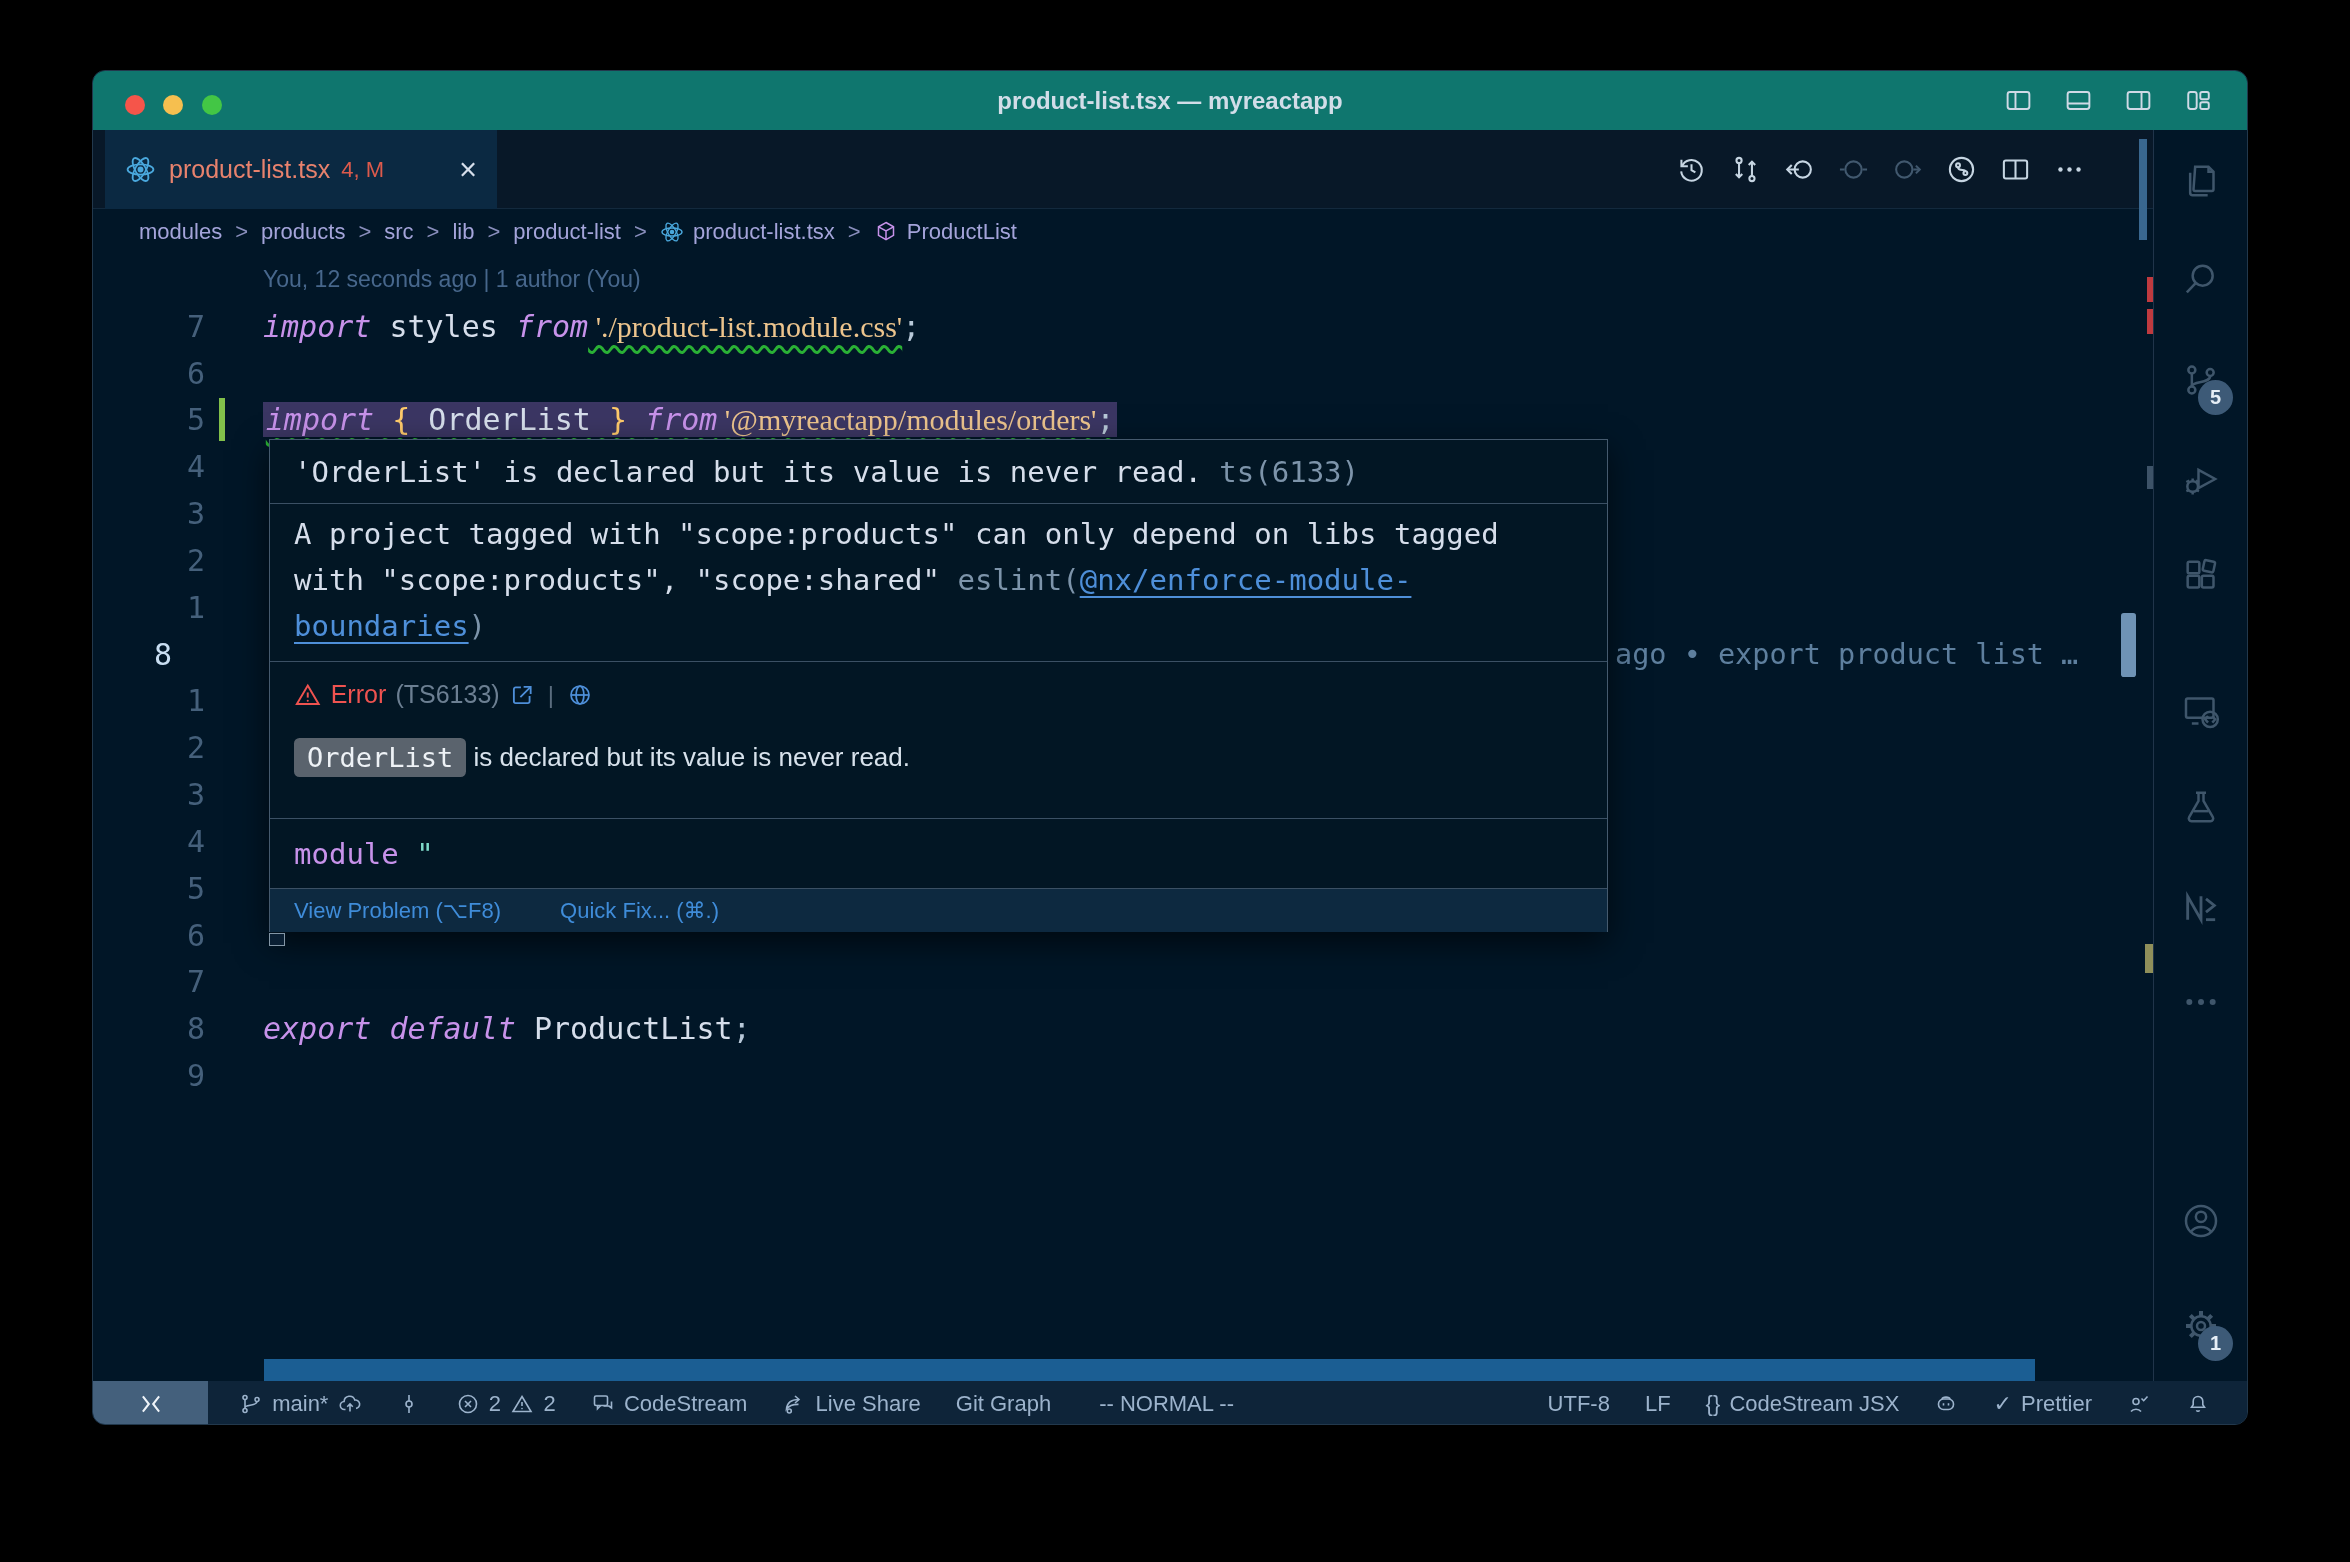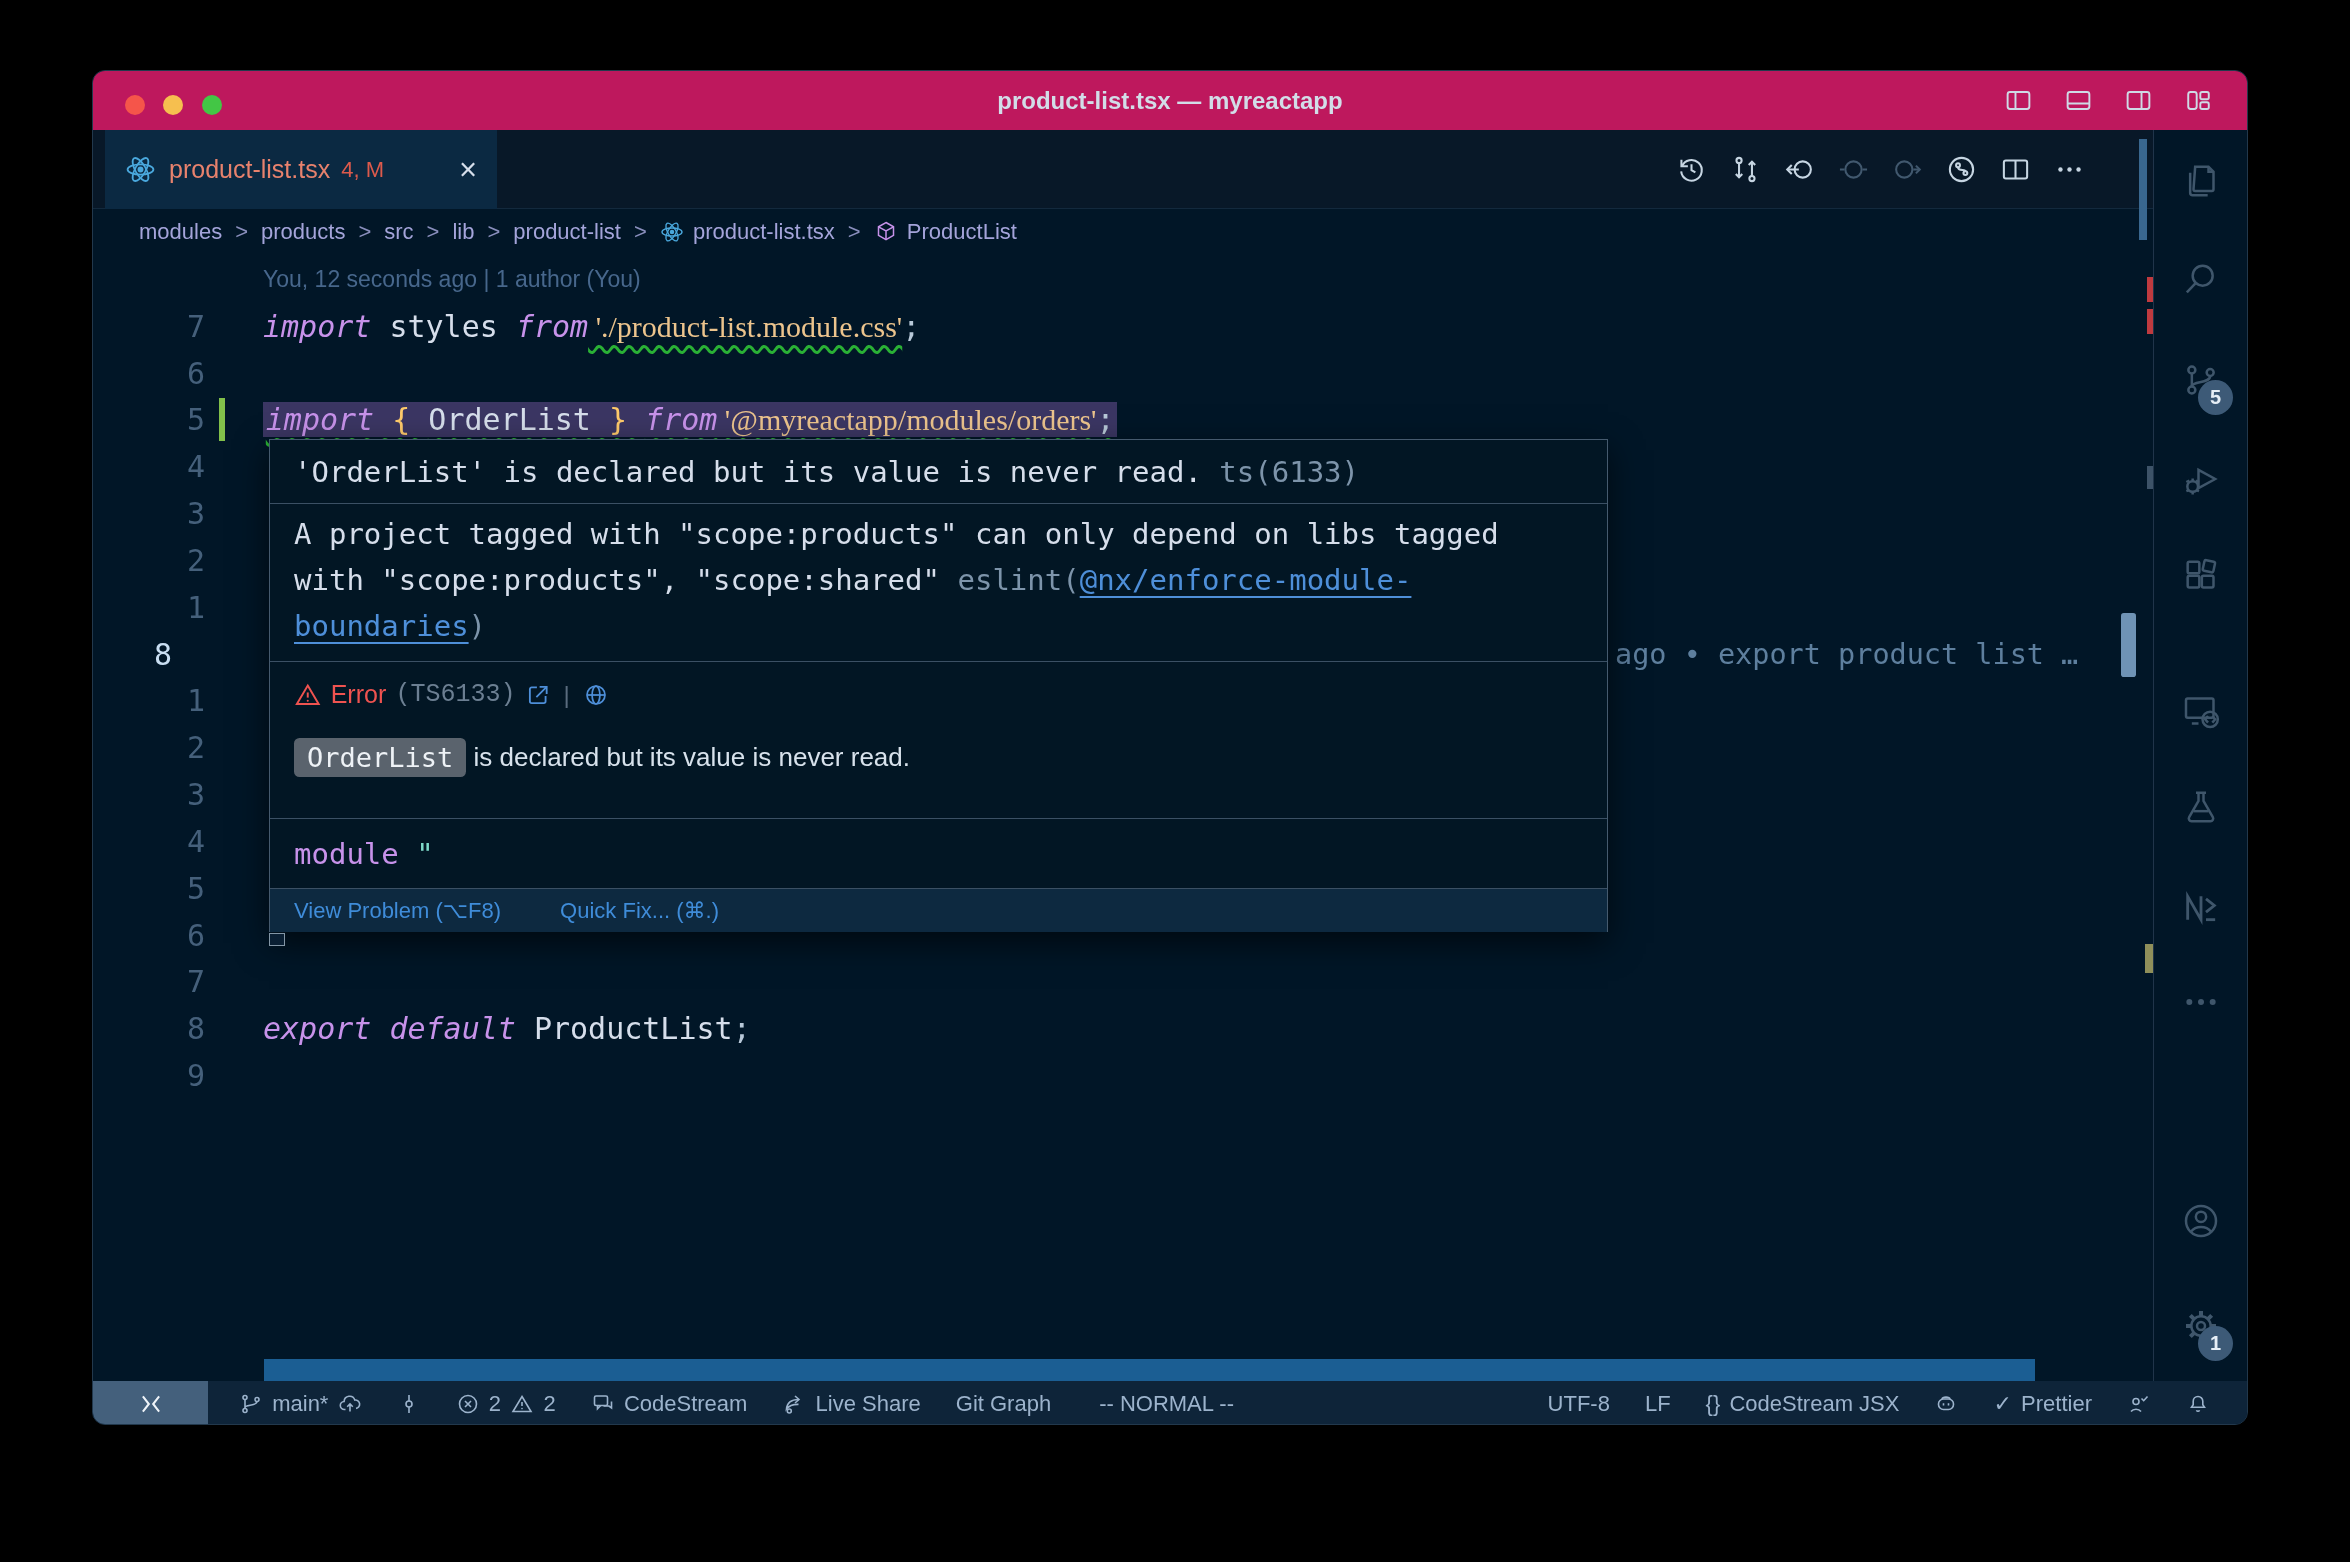--- a/index.html
+++ b/index.html
@@ -2,21 +2,21 @@
 <html style="font-size:14.7px"><head>
 <meta charset="utf-8">
 <style>
   * { margin:0; padding:0; box-sizing:border-box; }
   html,body { width:2351px; height:1563px; background:#000; overflow:hidden;
               font-family:"Liberation Sans","DejaVu Sans",sans-serif; }
   .window { position:absolute; left:92px; top:70px; width:2156px; height:1355px;
             background:#011627; border-radius:13px; border:0.9px solid #22384c;
             box-shadow:0 27.5px 83px rgba(0,0,0,.75); overflow:hidden; }
   
-  .titlebar { position:absolute; left:0; top:0; width:100%; height:59px; background:#be185d; }
+  .titlebar { position:absolute; left:0; top:0; width:100%; height:59px; background:#0f766e; }
   .lights { position:absolute; left:32px; top:24px; display:flex; gap:18.4px; }
   .light { width:20px; height:20px; border-radius:50%; }
   .title { position:absolute; left:0; right:0; top:0; height:59px; line-height:59px;
            text-align:center; color:#d2dde8; font-size:24px; font-weight:bold; }
   .win-controls { position:absolute; right:34px; top:0; height:59px; display:flex; gap:31px; align-items:center; color:#cfdae6; }
   .win-controls svg { width:29px; height:29px; }
   
   .tabbar { position:absolute; left:0; top:59px; width:100%; height:79px; background:#081828; border-bottom:0.9px solid #13293d; }
   .tab { position:absolute; left:12px; top:0; width:392px; height:79px; background:#0b2942;
          display:flex; align-items:center; padding:0 20px; }
@@ -60,21 +60,21 @@
   .tt-sec { border-bottom:0.9px solid #3b5064; padding:0 24px; }
   .tt-mono { font:29px/40px "DejaVu Sans Mono",monospace; color:#d6deeb; white-space:pre; }
   .tt-dim { color:#7d94aa; }
   .tt-s1 { height:64px; display:flex; align-items:center; }
   .tt-s2 { height:158px; padding-top:7.3px; }
   .tt-s2 .tt-line { font:29px/46px "DejaVu Sans Mono",monospace; color:#d6deeb; white-space:pre; }
   .tt-link { color:#4e8fd9; text-decoration:underline; text-underline-offset:5.5px; cursor:pointer; }
   .tt-s3 { height:157px; padding-top:18.4px; }
   .err-row { display:flex; align-items:center; gap:9.2px; margin-bottom:29px; }
   .err-label { color:#ef5350; font-size:25px;text-align:center; }
-  .err-code { color:#6c7f92; font-size:25px;font-family:Liberation Mono, monospace; }
+  .err-code { color:#6c7f92; font-size:25px; }
   .err-row svg { width:26px; height:26px; }
   .ic-blue { color:#4e8fd9; }
   .pipe { color:#5a6c7e; font-size:24px; margin:0 3.7px; }
   .badge-row { display:flex; align-items:center; }
   .tt-badge { font:27px "DejaVu Sans Mono",monospace; color:#eef2f6; background:#5a636d;
               padding:3.7px 13px; border-radius:5.5px; }
   .badge-msg { font-size:26px; color:#d8e2ec; white-space:pre; }
   .tt-s4 { height:70px; display:flex; align-items:center; }
   .tt-teal { color:#7fdbca; }
   .tt-footer { height:43px; background:#0d2940; display:flex; align-items:center; gap:59px; padding:0 24px;

